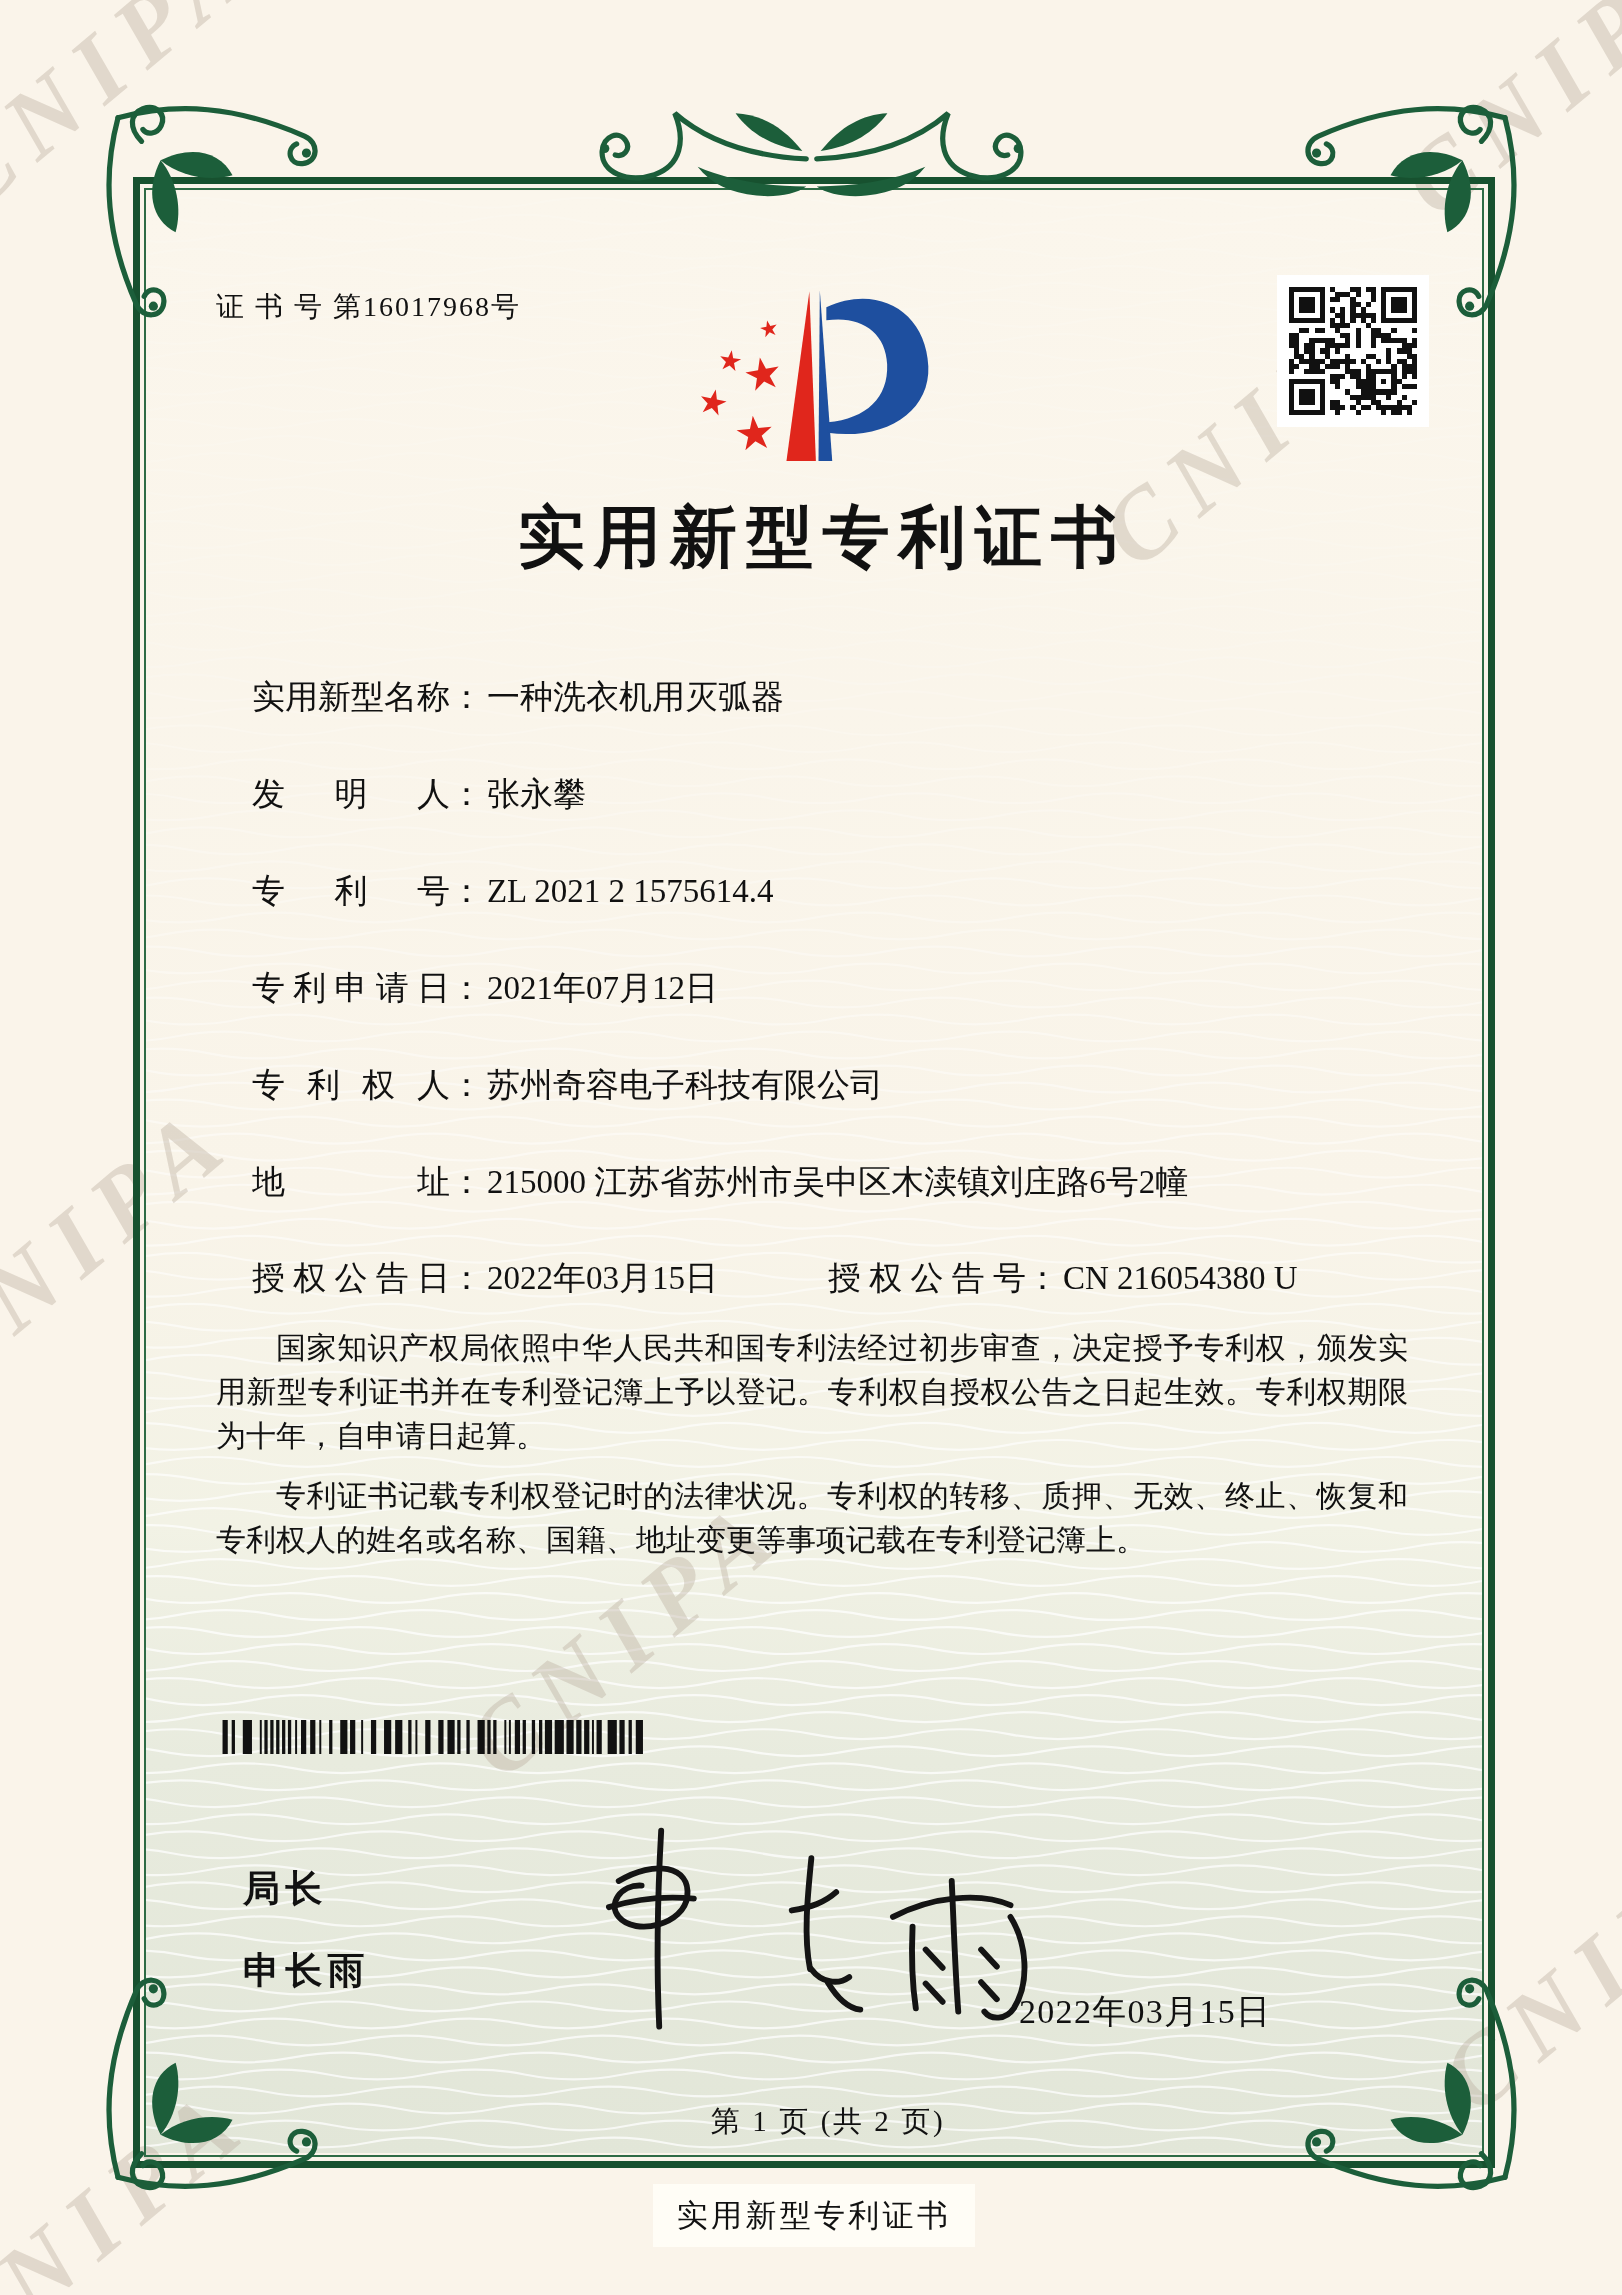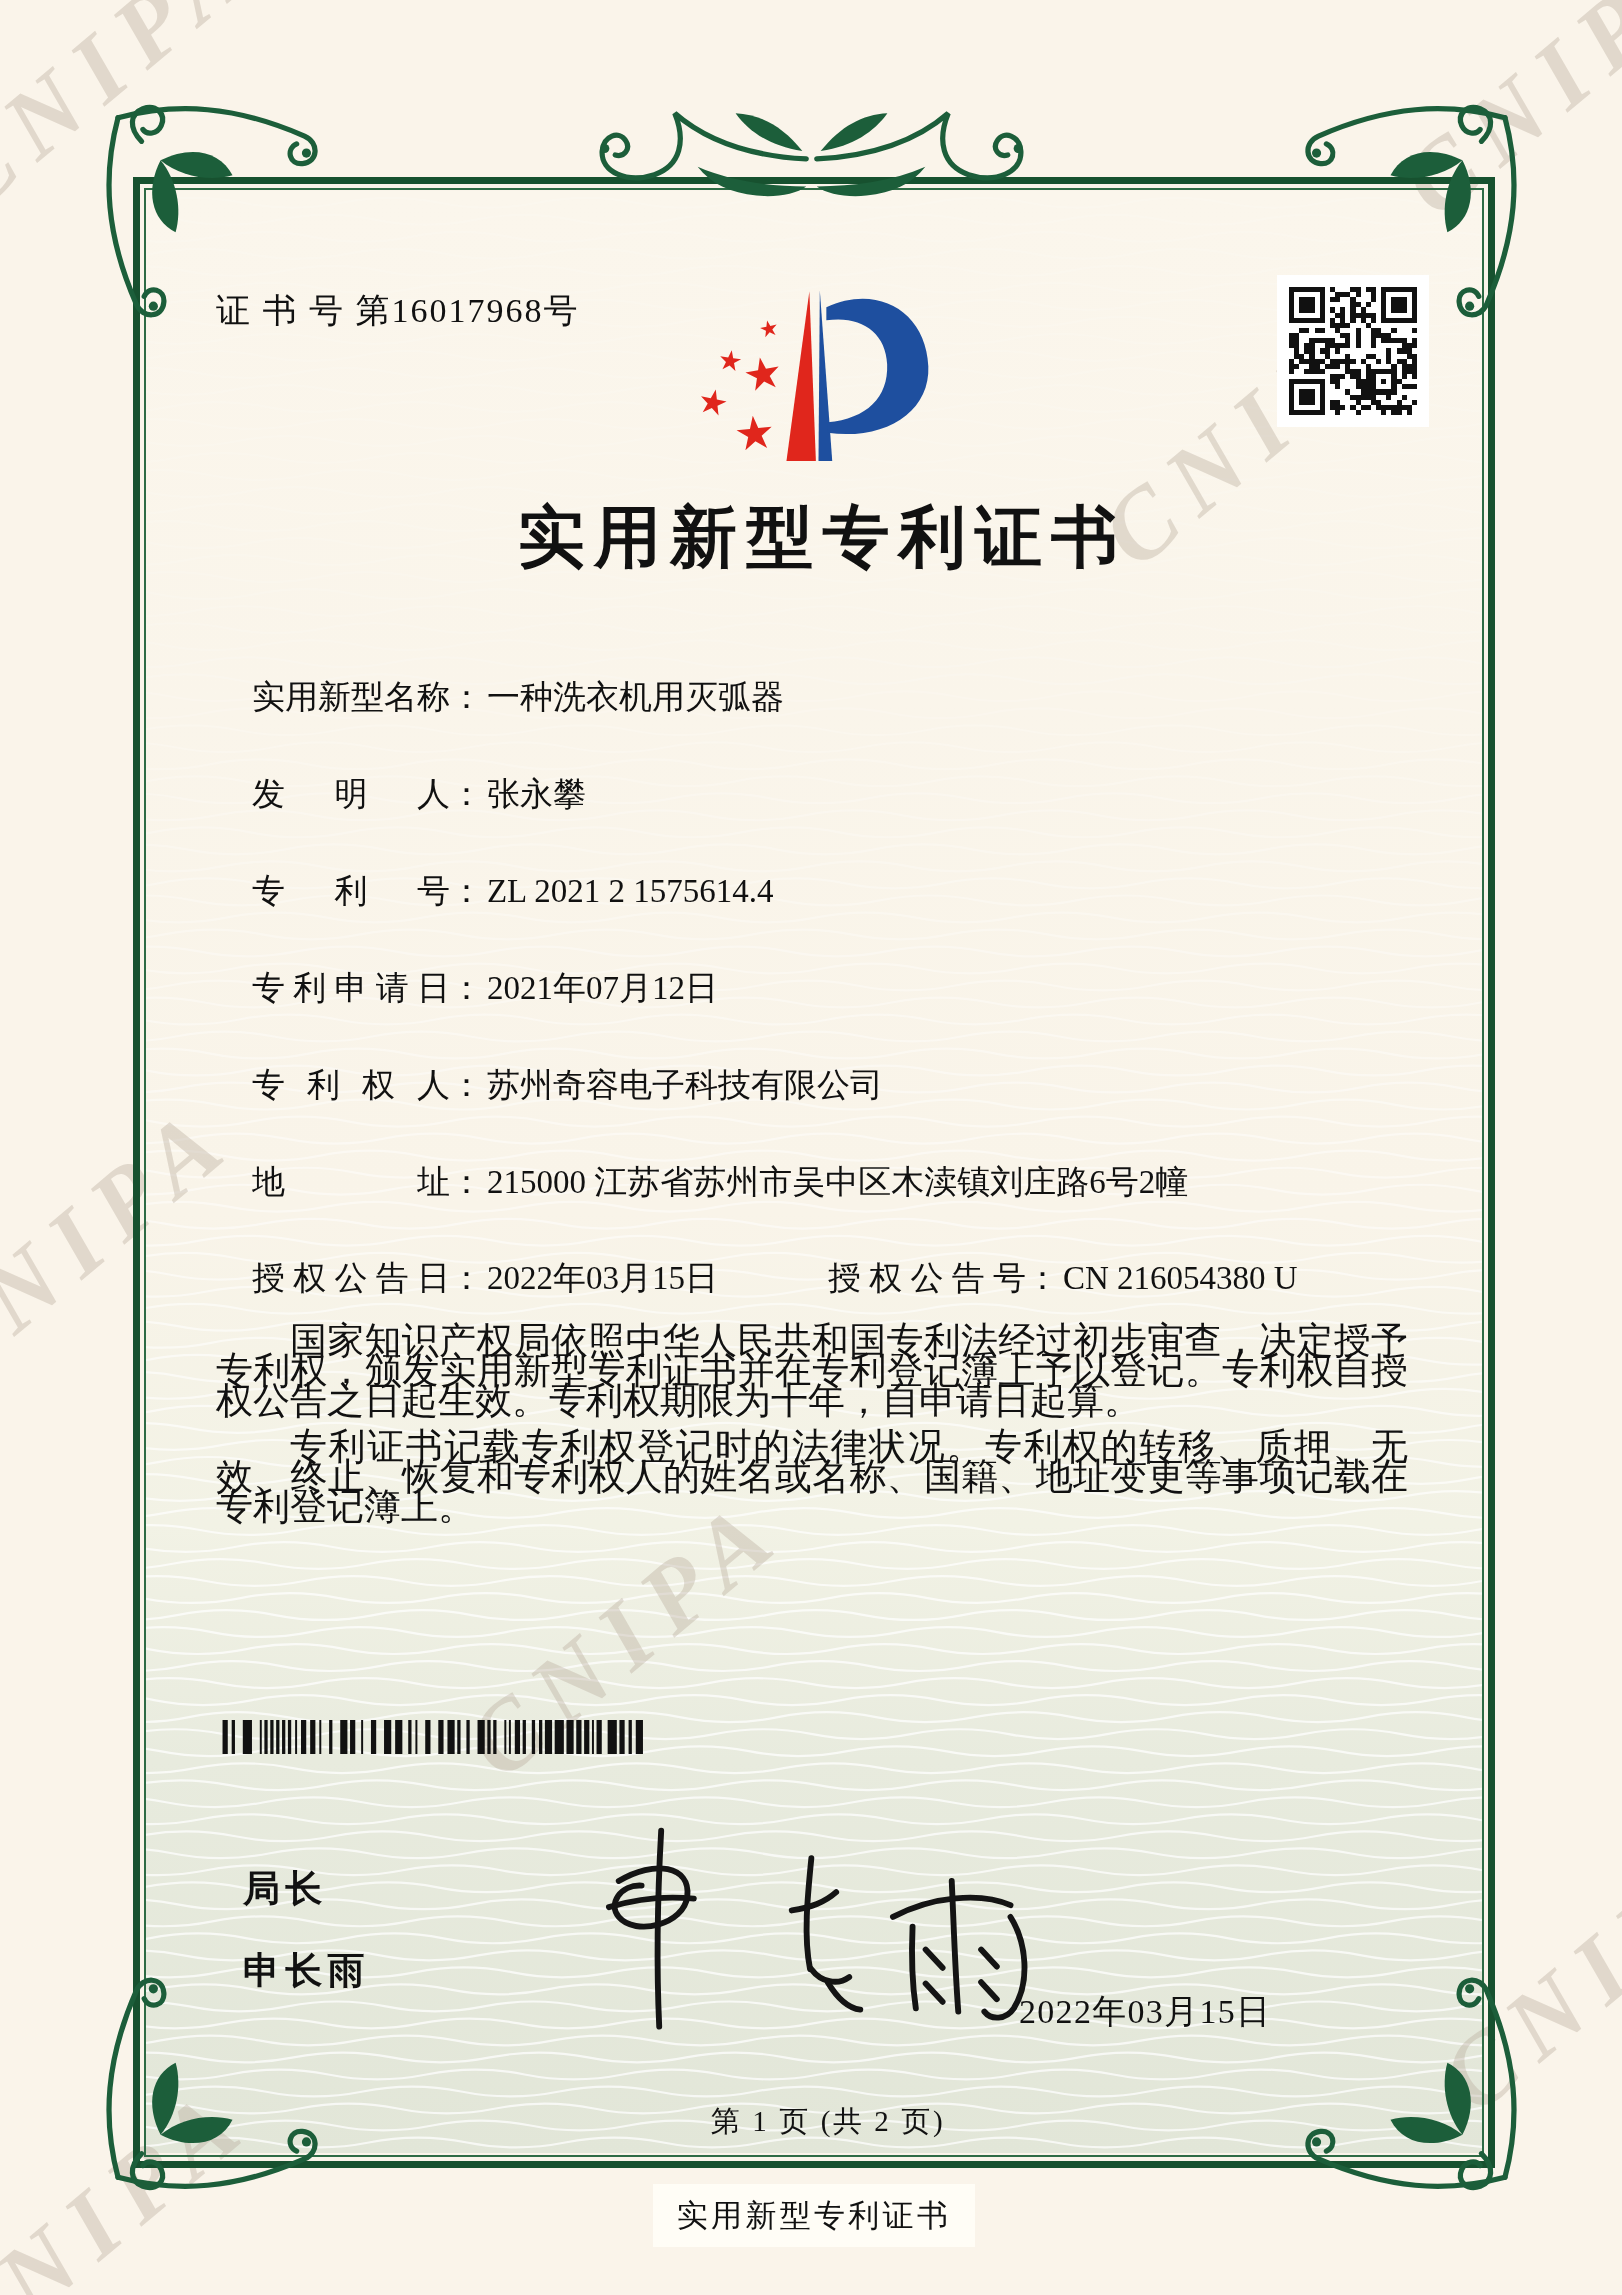--- a/index.html
+++ b/index.html
@@ -16,42 +16,42 @@
   .orn-layer{position:absolute;left:0;top:0;pointer-events:none;}
   
   .wm{position:absolute;font-size:98px;font-style:italic;font-weight:bold;letter-spacing:17px;
       font-family:"Liberation Serif",serif;color:rgba(183,172,156,0.38);white-space:nowrap;
       transform:translate(-50%,-50%) rotate(-40deg);}
   .wm-1{left:98px;top:69px;}  .wm-2{left:1561px;top:75px;}
   .wm-3{left:1260px;top:425px;} .wm-4{left:75px;top:1243px;}
   .wm-5{left:625px;top:1636px;} .wm-6{left:92px;top:2225px;}
   .wm-7{left:1600px;top:1970px;}
   
-  .certno{position:absolute;left:216px;top:288px;font-size:34px;letter-spacing:2px;}
+  .certno{position:absolute;left:216px;top:288px;font-size:28px;letter-spacing:2px;}
   .logo-svg{position:absolute;left:694px;top:255px;}
   .star{position:absolute;color:#e0261c;font-family:"DejaVu Sans",sans-serif;line-height:1;}
   .star-1{left:759px;top:318px;font-size:22px;transform:rotate(-12deg);}
   .star-2{left:718px;top:347px;font-size:27.5px;transform:rotate(8deg);}
   .star-3{left:743px;top:352px;font-size:44px;transform:rotate(-10deg);}
   .star-4{left:698px;top:385px;font-size:34px;transform:rotate(12deg);}
   .star-5{left:734px;top:410px;font-size:46px;transform:rotate(-6deg);}
   .qrbox{position:absolute;left:1277px;top:275px;width:152px;height:152px;background:#ffffff;}
   .qrbox svg{position:absolute;left:11.8px;top:11.8px;}
   .title{position:absolute;left:0;top:492px;width:1623px;text-align:center;
          font-size:67px;font-weight:bold;letter-spacing:9.2px;padding-left:11px;}
   
   .frow{position:absolute;left:216px;font-size:33px;white-space:nowrap;}
   .flabel{display:inline-block;width:198px;text-align:justify;text-align-last:justify;vertical-align:bottom;margin-left:36px;}
   .colon{display:inline-block;}
   .fvalue{padding-left:3.9px;}
   .pair2{position:absolute;left:576px;top:0;white-space:nowrap;}
   .r1{top:675px;} .r2{top:772px;} .r3{top:869px;} .r4{top:966px;}
   .r5{top:1063px;} .r6{top:1160px;} .r7{top:1256px;}
   
-  .paras{position:absolute;left:216px;top:1326px;width:1192px;font-size:37px;line-height:30px;text-align:justify;}
+  .paras{position:absolute;left:216px;top:1326px;width:1192px;font-size:30px;line-height:44px;text-align:justify;}
   .paras p{margin:0;text-indent:2em;}
   .paras p + p{margin-top:16px;}
   
   .barcode{position:absolute;left:221px;top:1720px;}
   
   .officer-title{position:absolute;left:243px;top:1864px;font-size:37px;font-weight:bold;
                  font-family:"Liberation Sans","DejaVu Sans",sans-serif;letter-spacing:5.2px;}
   .officer-name{position:absolute;left:243px;top:1946px;font-size:37px;font-weight:bold;
                 font-family:"Liberation Sans","DejaVu Sans",sans-serif;letter-spacing:5.2px;}
   .sig-svg{position:absolute;left:530px;top:1819px;}

